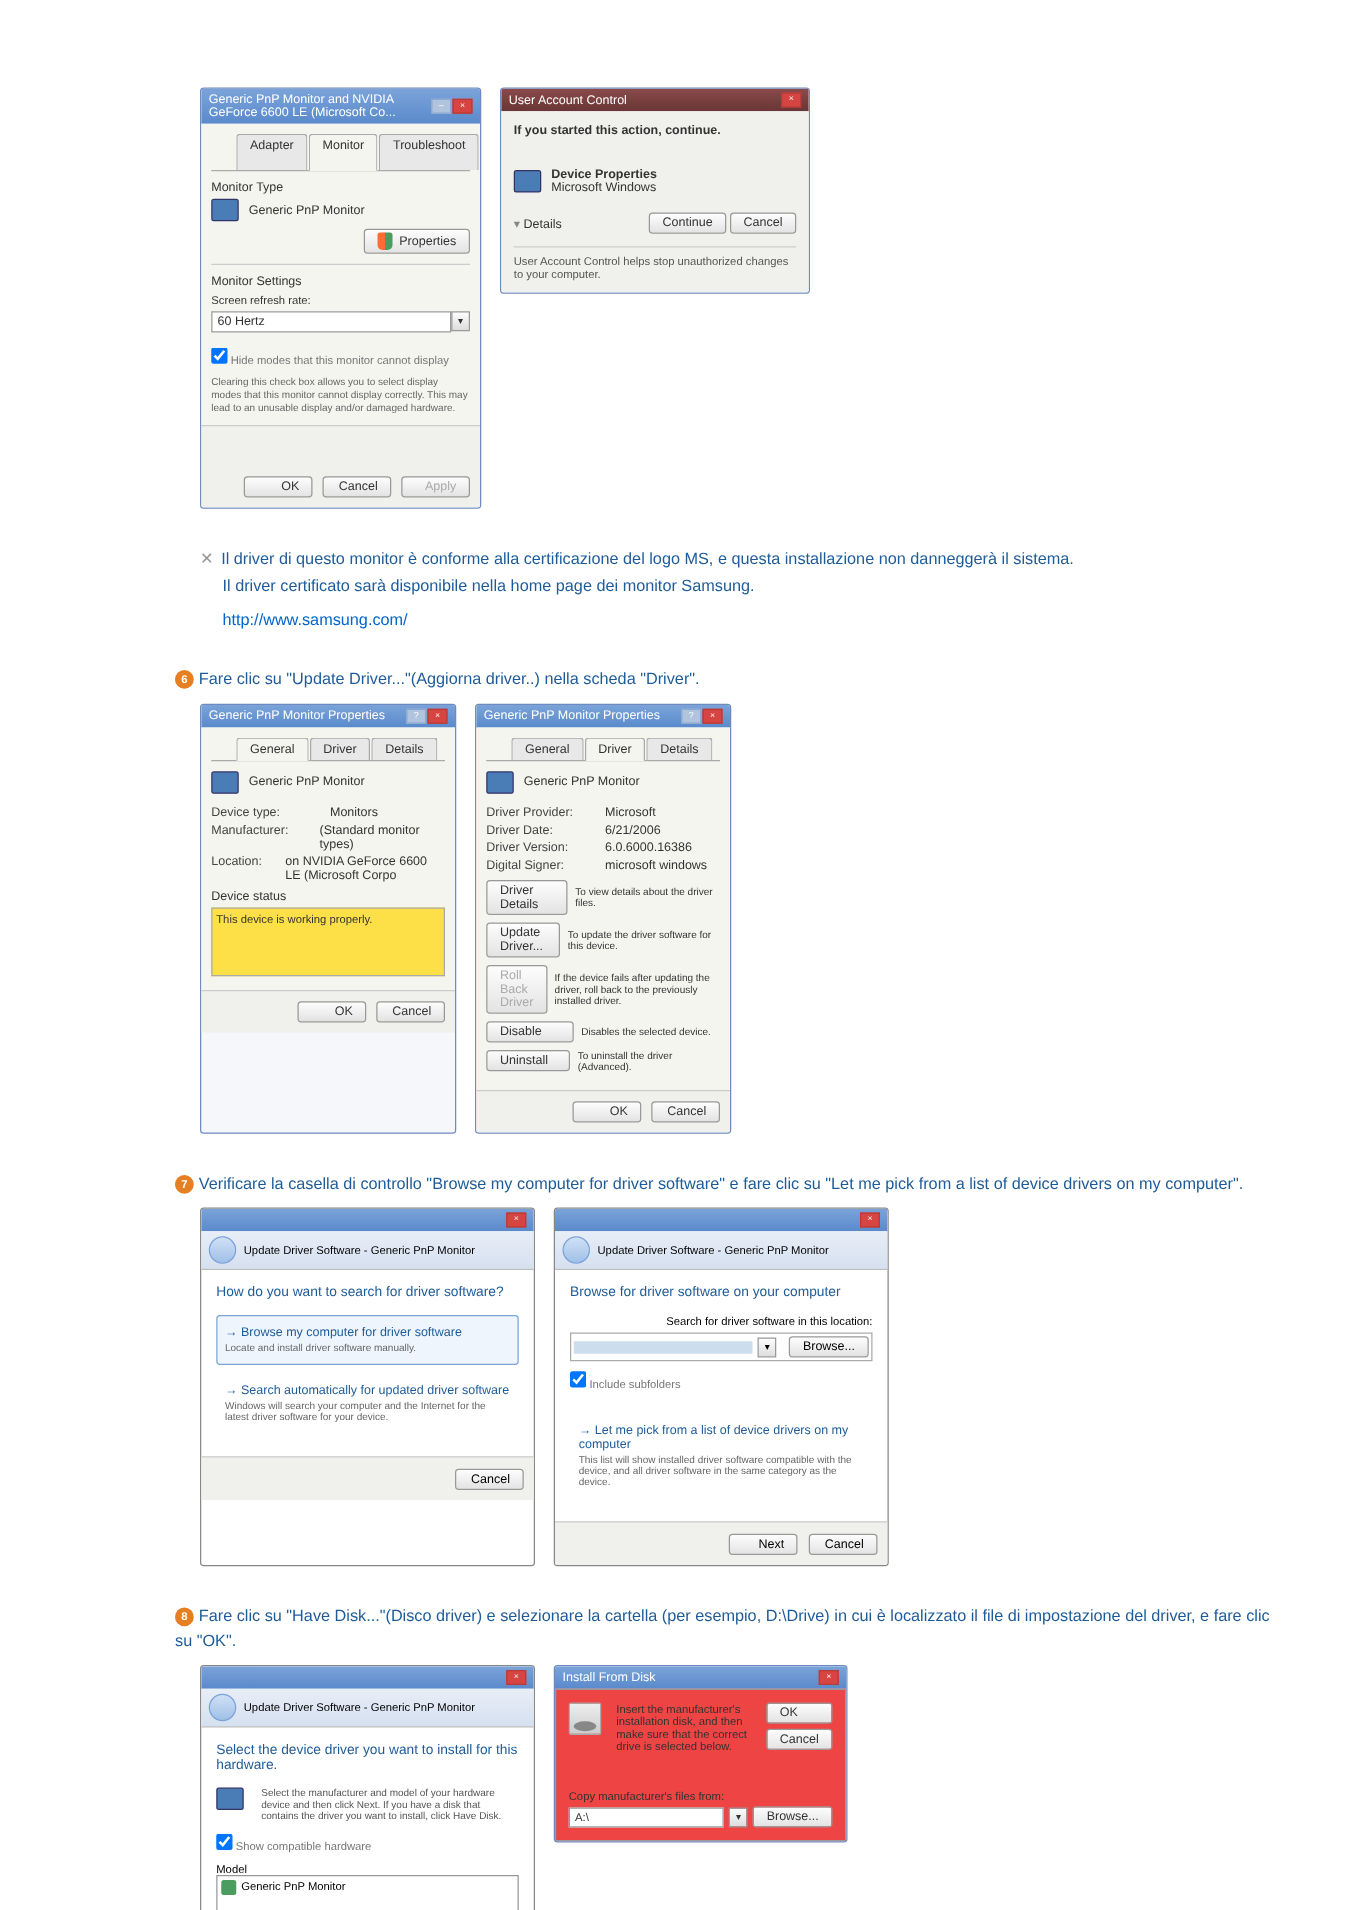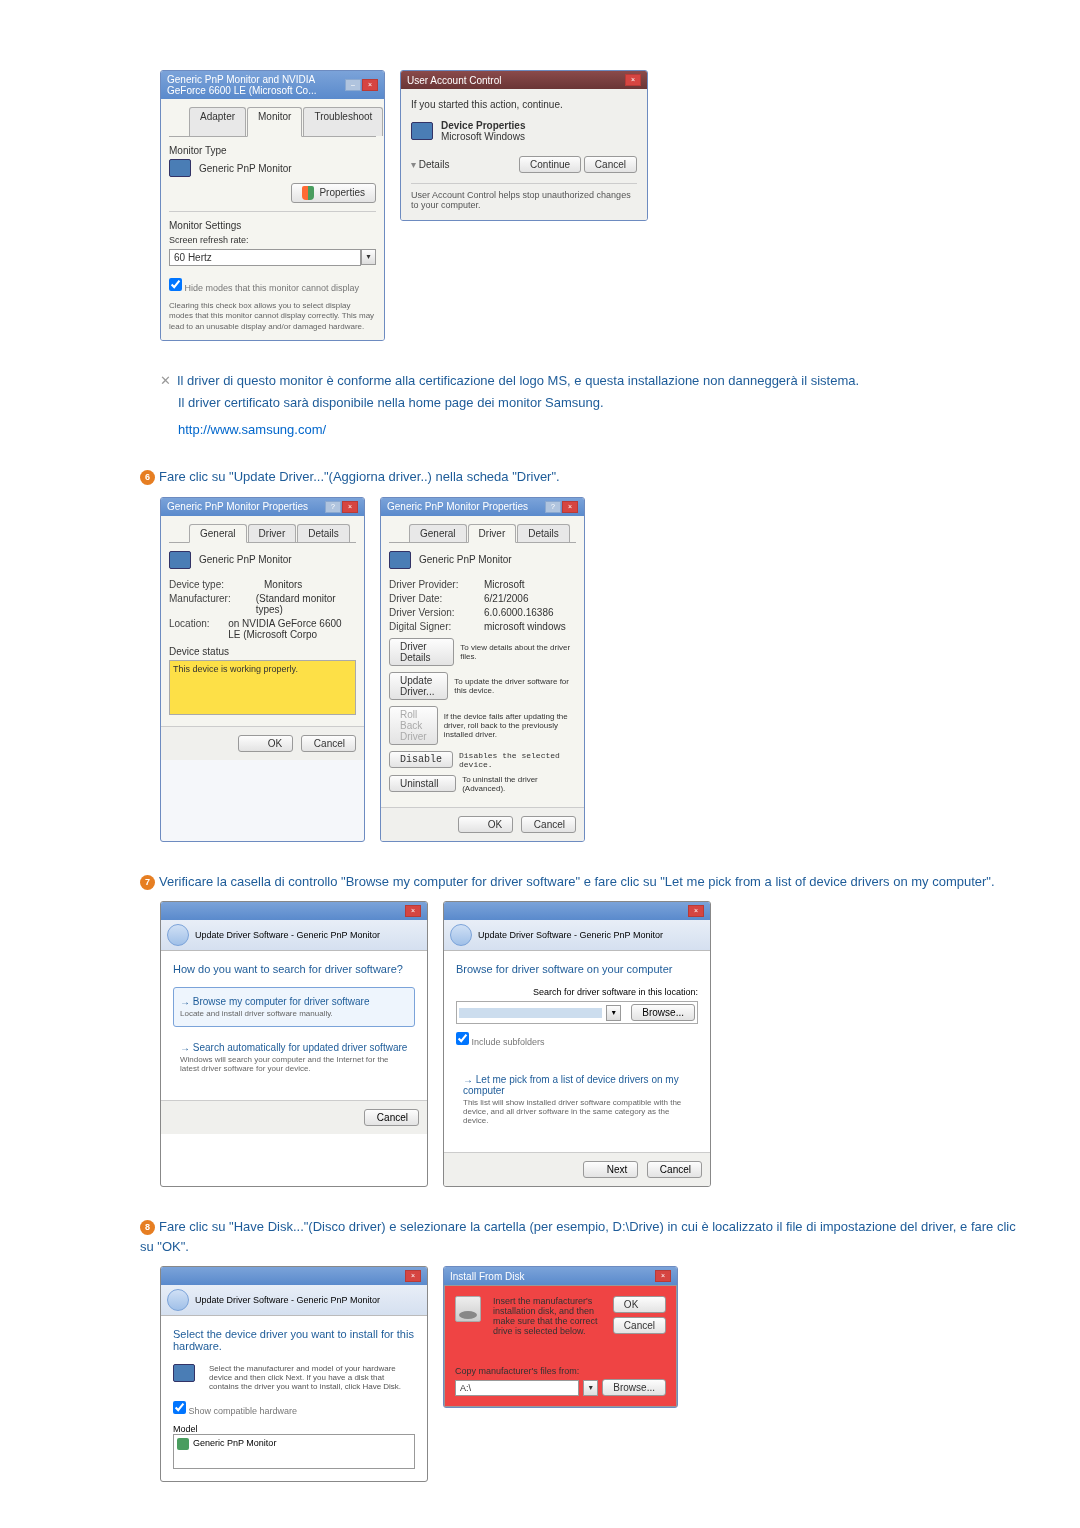--- a/index.html
+++ b/index.html
@@ -89,29 +89,34 @@
         <div style="display:flex;">
           <div style="border:1px solid #999;background:#fff;padding:2px 4px;flex:1;font-size:10px;">60 Hertz</div>
           <span class="dropdown-arrow">▾</span>
         </div>
         <div class="checkbox-line" style="margin-top:12px;">
           <input type="checkbox" checked="" style="">
           <span>Hide modes that this monitor cannot display</span>
         </div>
         <div style="font-size:8px;color:#666;line-height:1.3;">Clearing this check box allows you to select display modes that this monitor cannot display correctly. This may lead to an unusable display and/or damaged hardware.</div>
       </div>
+      <div class="btn-row" style="padding-top:40px;">
+        <span class="btn">OK</span>
+        <span class="btn">Cancel</span>
+        <span class="btn" style="color:#aaa;">Apply</span>
+      </div>
     </div>
 
     <div class="dialog uac-dialog" style="align-self:flex-start;">
       <div class="dialog-title" style="background:linear-gradient(#8a4a4a,#6a3535);">
         <span>User Account Control</span>
         <span class="win-btn win-close">×</span>
       </div>
       <div class="uac-body">
-        <div style="font-weight:normal;margin-bottom:10px;">If you started this action, continue.</div>
+        <div style="font-weight:bold;margin-bottom:24px;">If you started this action, continue.</div>
         <div style="display:flex;align-items:center;margin-bottom:14px;">
           <span class="monitor-icon"></span>
           <div>
             <div style="font-weight:bold;">Device Properties</div>
             <div>Microsoft Windows</div>
           </div>
         </div>
         <div style="display:flex;justify-content:space-between;align-items:center;margin-bottom:10px;">
           <div><span style="color:#888;">▾ </span><span>Details</span></div>
           <div>
@@ -213,21 +218,21 @@
             <span style="font-size:8px;">To view details about the driver files.</span>
           </div>
         <div style="display:flex;align-items:center;margin:6px 0;gap:6px;">
             <span class="btn" style="width:70px;">Update Driver...</span>
             <span style="font-size:8px;">To update the driver software for this device.</span>
           </div>
         <div style="display:flex;align-items:center;margin:6px 0;gap:6px;">
             <span class="btn" style="width:70px;color:#aaa;">Roll Back Driver</span>
             <span style="font-size:8px;">If the device fails after updating the driver, roll back to the previously installed driver.</span>
           </div>
-        <div style="display:flex;align-items:center;margin:6px 0;gap:6px;font-family:Liberation Mono, monospace;">
+        <div style="display:flex;align-items:center;margin:6px 0;gap:6px;">
             <span class="btn" style="width:70px;">Disable</span>
             <span style="font-size:8px;">Disables the selected device.</span>
           </div>
         <div style="display:flex;align-items:center;margin:6px 0;gap:6px;">
             <span class="btn" style="width:70px;">Uninstall</span>
             <span style="font-size:8px;">To uninstall the driver (Advanced).</span>
           </div>
       </div>
       <div class="btn-row">
         <span class="btn">OK</span>

